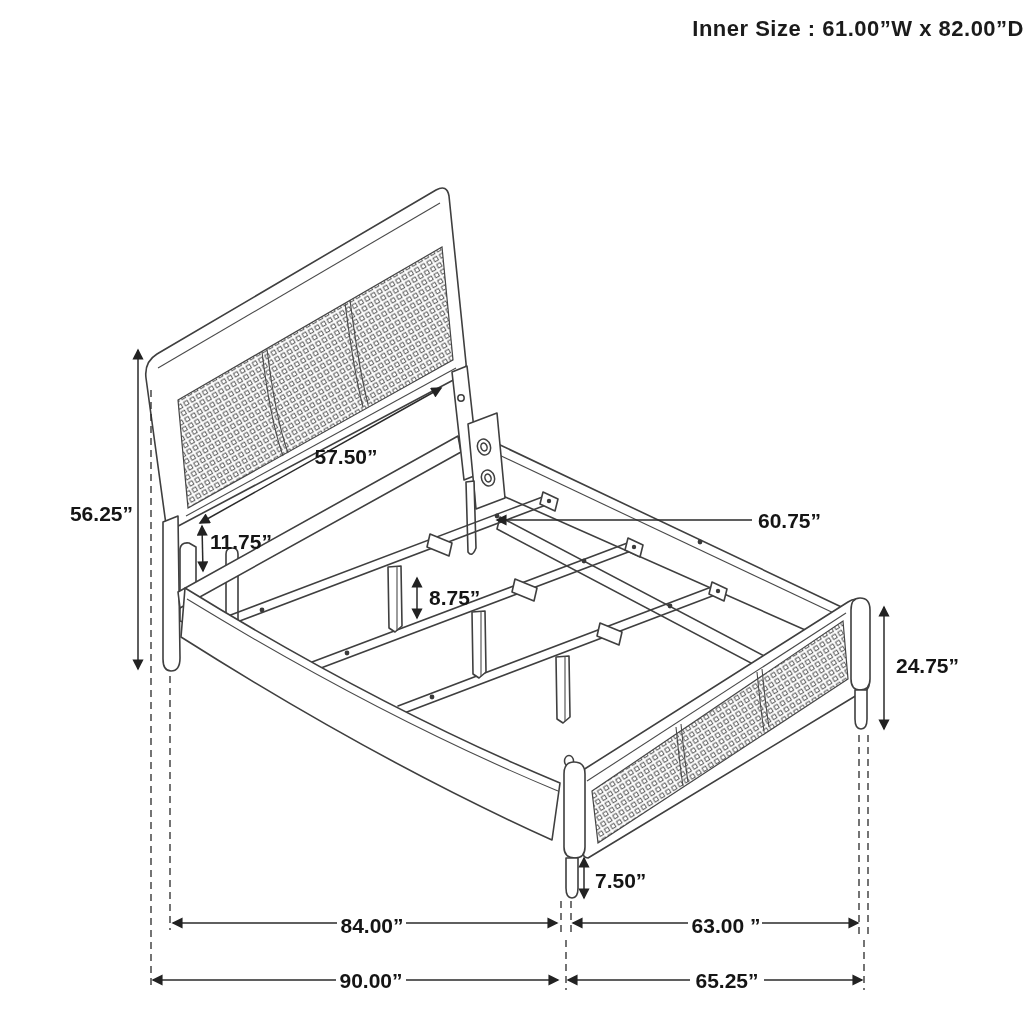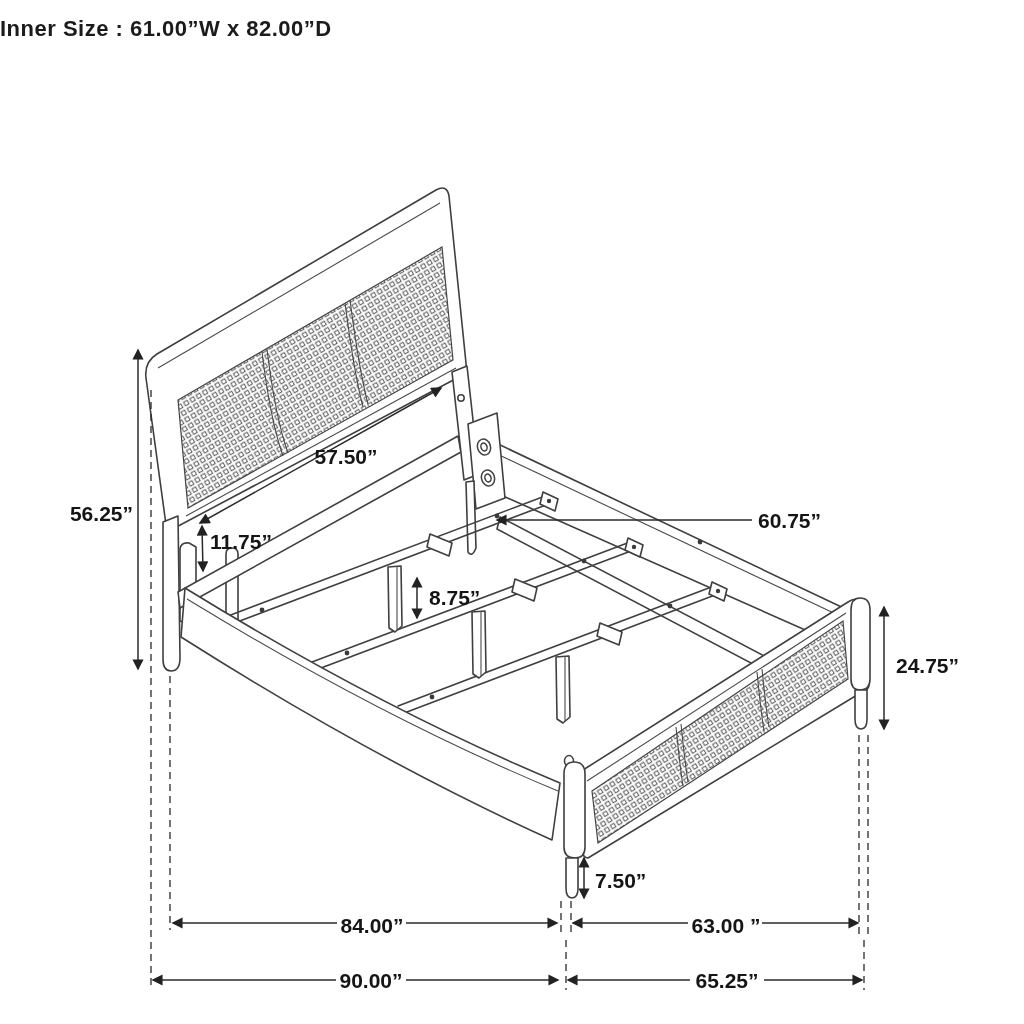--- a/index.html
+++ b/index.html
@@ -1,18 +1,18 @@
 <!DOCTYPE html>
 <html><head>
 <meta charset="utf-8">
 <style>
   html,body{margin:0;padding:0;background:#ffffff;}
   .stage{position:relative;width:1024px;height:1024px;background:#ffffff;overflow:hidden;
          font-family:"Liberation Sans", sans-serif;}
-  .title{position:absolute;top:16px;left:0;width:1024px;text-align:left;
+  .title{position:absolute;top:16px;left:0;width:1024px;text-align:right;
          font-size:22px;font-weight:bold;color:#1b1b1b;letter-spacing:.5px;}
   svg text{font-family:"Liberation Sans", sans-serif;font-weight:bold;font-size:21px;fill:#151515;}
   .ln{fill:none;stroke:#3f3f3f;stroke-width:1.6;stroke-linejoin:round;stroke-linecap:round;}
   .lnf{fill:#ffffff;stroke:#3f3f3f;stroke-width:1.6;stroke-linejoin:round;}
   .thin{fill:none;stroke:#4a4a4a;stroke-width:1.1;stroke-linejoin:round;}
   .dim{fill:none;stroke:#2a2a2a;stroke-width:1.5;}
   .dash{fill:none;stroke:#2a2a2a;stroke-width:1.3;stroke-dasharray:7 5;}
   .dot{fill:#3a3a3a;stroke:none;}
   .hole{fill:#ffffff;stroke:#3f3f3f;stroke-width:1.5;}
 </style>

